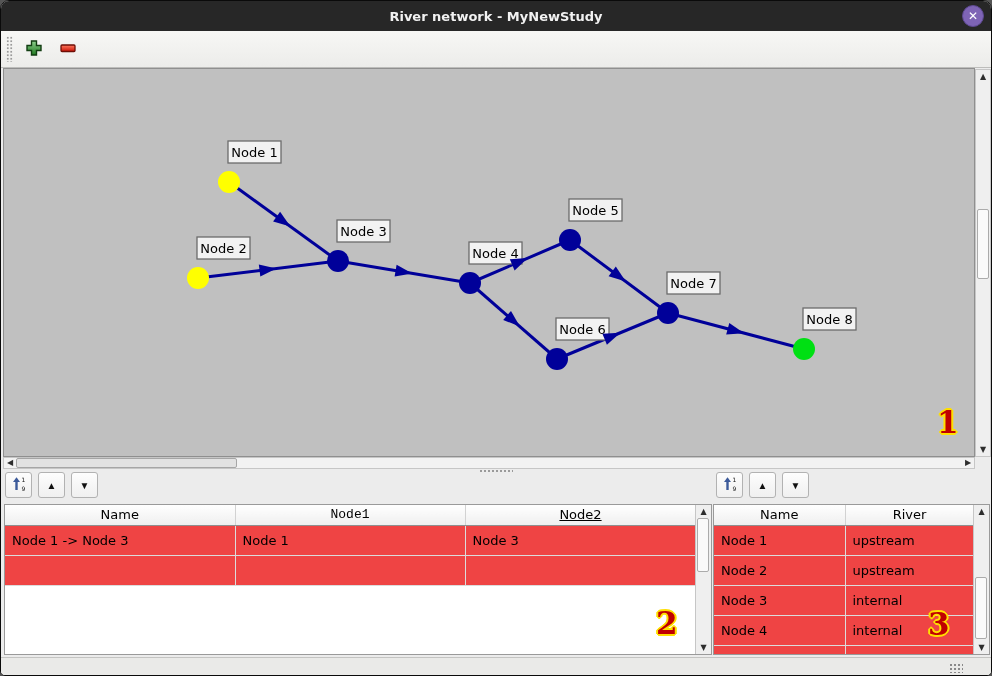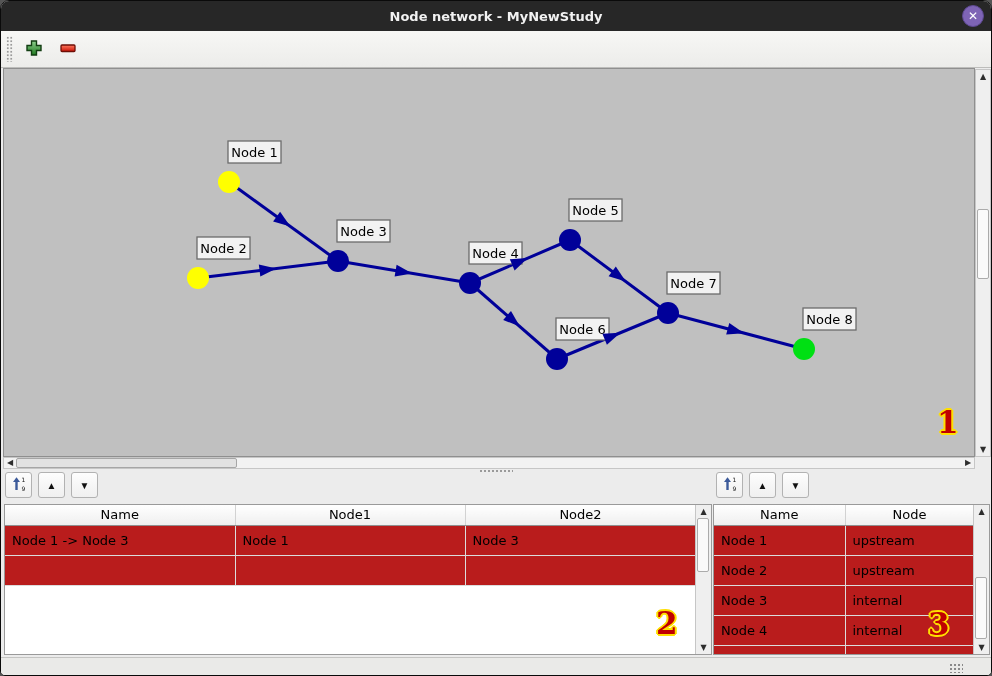--- a/index.html
+++ b/index.html
@@ -53,21 +53,21 @@
             justify-content:center;font-size:10px;color:#111;padding:0;}
   
   .table-frame{position:absolute;top:503px;height:151px;border:1px solid #9a9a9a;background:#fff;
                overflow:hidden;}
   .table-frame.left{left:3px;width:708px;}
   .table-frame.right{left:712px;width:277px;}
   table{border-collapse:collapse;table-layout:fixed;font-size:13px;color:#000;}
   th{height:20px;font-weight:normal;background:linear-gradient(#ffffff,#efefef);
      border-right:1px solid #d2d2d2;border-bottom:1px solid #8f8f8f;padding:0;margin-top:14px;}
   td{height:30px;border-right:1px solid #dcdcdc;border-bottom:1px solid #dcdcdc;
-     padding:0 0 0 7px;background:#b91c1c;white-space:nowrap;overflow:hidden;}
+     padding:0 0 0 7px;background:#ef4444;white-space:nowrap;overflow:hidden;}
   .tscroll{position:absolute;top:0;right:0;width:16px;height:100%;background:#efefef;
            border-left:1px solid #c6c6c6;}
   .tscroll .arr{position:absolute;left:0;width:15px;height:13px;color:#2d2d2d;font-size:8px;
                 line-height:13px;text-align:center;}
   .tscroll .arr.up{top:0;} .tscroll .arr.dn{bottom:0;}
   .tscroll .thumb{position:absolute;left:1px;width:12px;background:#fafafa;
                   border:1px solid #ababab;border-radius:2px;}
   .tscroll.lft .thumb{top:13px;height:54px;}
   .tscroll.rgt .thumb{top:72px;height:62px;}
   
@@ -81,21 +81,21 @@
        text-shadow:-2px 0 #ffdf00,2px 0 #ffdf00,0 -2px #ffdf00,0 2px #ffdf00,
                    -1px -1px #ffdf00,1px -1px #ffdf00,-1px 1px #ffdf00,1px 1px #ffdf00;}
   .ann1{left:936px;top:403px;} .ann2{left:655px;top:604px;} .ann3{left:927px;top:605px;}
 </style>
 </head>
 <body>
 
 <div class="window">
 
   <div class="titlebar">
-    <div class="title">Node network - MyNewStudy</div>
+    <div class="title">River network - MyNewStudy</div>
     <div class="close-btn">
       <span>✕</span>
     </div>
   </div>
 
   <div class="toolbar">
     <div class="tb-handle"></div>
     <button class="tb-btn">
       <span>
         <svg width="18" height="18" viewBox="0 0 18 18">
@@ -236,22 +236,22 @@
     <button class="mini-btn">
       <span>▼</span>
     </button>
   </div>
 
   <div class="table-frame left">
     <table>
         <thead>
           <tr>
             <th style="width: 230px;">Name</th>
-            <th style="width: 230px;">Node1</th>
-            <th style="width: 231px;">Node2</th>
+            <th style="width: 230px; font-family: Liberation Mono, monospace;">Node1</th>
+            <th style="width: 231px; text-decoration: underline;">Node2</th>
           </tr>
         </thead>
         <tbody>
           <tr>
             <td>Node 1 -&gt; Node 3</td>
             <td>Node 1</td>
             <td>Node 3</td>
           </tr>
           <tr>
             <td></td>
@@ -265,21 +265,21 @@
       <div class="thumb"></div>
       <div class="arr dn">▼</div>
     </div>
   </div>
 
   <div class="table-frame right">
     <table>
         <thead>
           <tr>
             <th style="width: 131px;">Name</th>
-            <th style="width: 129px;">Node</th>
+            <th style="width: 129px;">River</th>
           </tr>
         </thead>
         <tbody>
           <tr>
             <td>Node 1</td>
             <td>upstream</td>
           </tr>
           <tr>
             <td>Node 2</td>
             <td>upstream</td>

